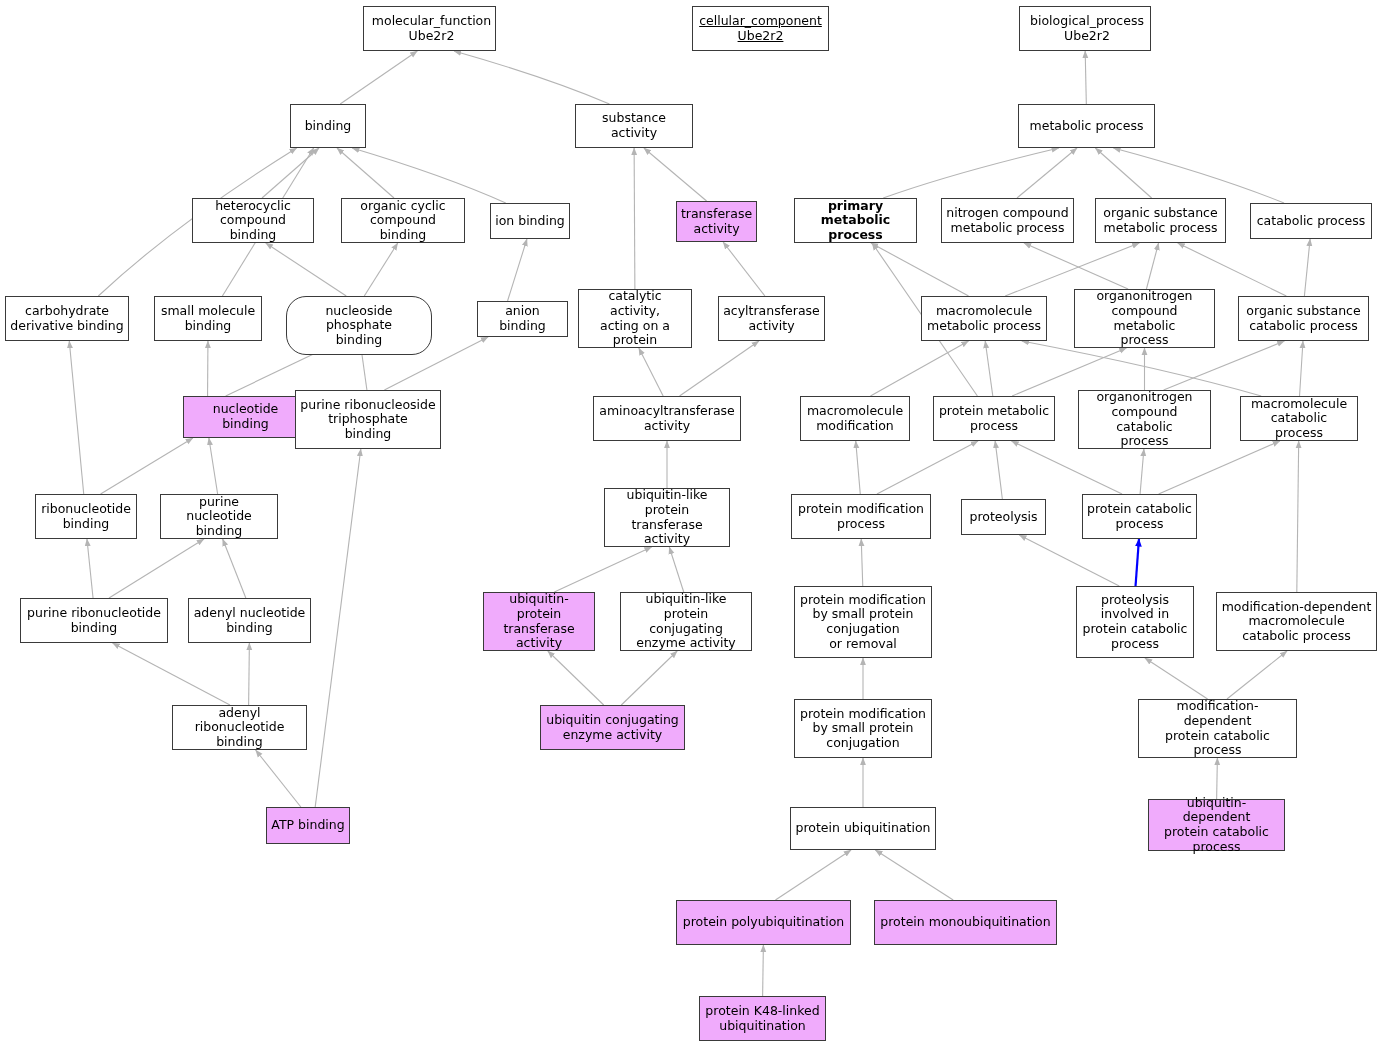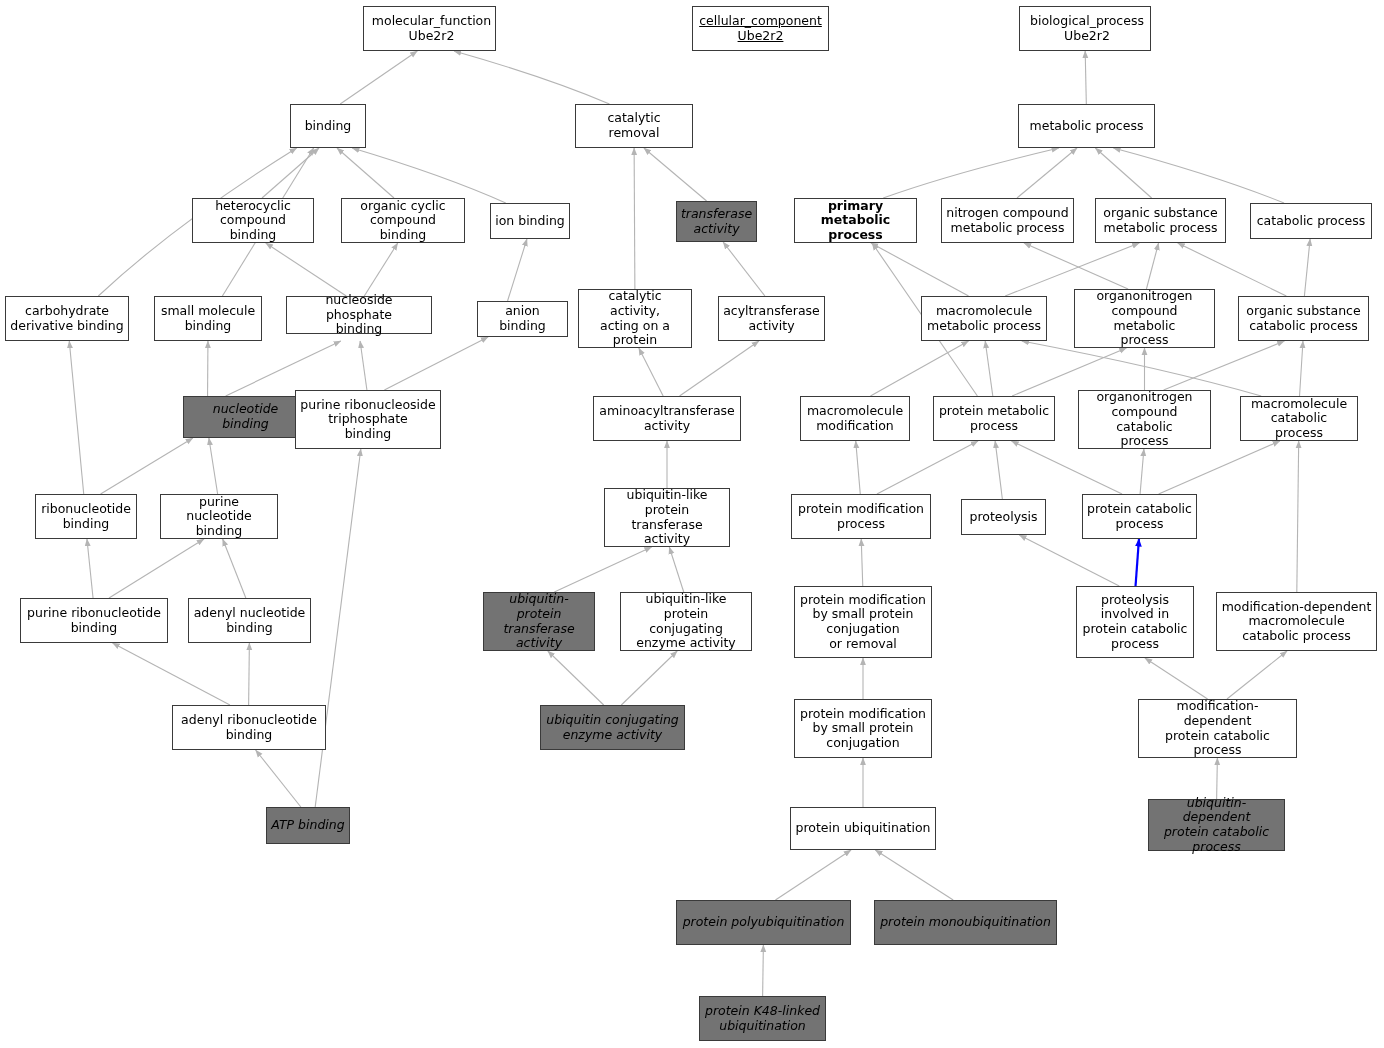--- a/index.html
+++ b/index.html
@@ -15,21 +15,21 @@
     align-items:center;
     justify-content:center;
     text-align:center;
     font-size:12.5px;
     line-height:14.6px;
     color:#000000;
     padding:2px 4px;
     white-space:pre-line;
     z-index:2;
   }
-  .node.hl{background:#737373;font-style:italic;}
+  .node.hl{background:#f0abfc;}
 </style>
 </head>
 <body>
 
 <div id="canvas">
   <svg id="edges" xmlns="http://www.w3.org/2000/svg">
     <defs>
       <marker id="ah-gray" markerWidth="9" markerHeight="9" refX="7.2" refY="3.6" orient="auto" markerUnits="userSpaceOnUse">
         <path d="M0,0.6 L7.6,3.6 L0,6.6 z" fill="#b4b4b4"></path>
       </marker>
@@ -112,41 +112,41 @@
       </g>
   </svg>
   <div id="node-layer">
       <div class="node" style="left: 363px; top: 6px; width: 133px; height: 45px; padding-left: 8px;">molecular_function
 Ube2r2</div>
       <div class="node" style="left: 692px; top: 6px; width: 137px; height: 45px; text-decoration: underline;">cellular_component
 Ube2r2</div>
       <div class="node" style="left: 1019px; top: 6px; width: 132px; height: 45px; padding-left: 8px;">biological_process
 Ube2r2</div>
       <div class="node" style="left: 290px; top: 104px; width: 76px; height: 44px;">binding</div>
-      <div class="node" style="left: 575px; top: 104px; width: 118px; height: 44px;">catalytic removal</div>
+      <div class="node" style="left: 575px; top: 104px; width: 118px; height: 44px;">substance activity</div>
       <div class="node" style="left: 1018px; top: 104px; width: 137px; height: 44px;">metabolic process</div>
       <div class="node" style="left: 192px; top: 198px; width: 122px; height: 45px;">heterocyclic
 compound binding</div>
       <div class="node" style="left: 341px; top: 198px; width: 124px; height: 45px;">organic cyclic
 compound binding</div>
       <div class="node" style="left: 490px; top: 203px; width: 80px; height: 36px;">ion binding</div>
       <div class="node hl" style="left: 676px; top: 201px; width: 81px; height: 41px;">transferase
 activity</div>
       <div class="node" style="left: 794px; top: 198px; width: 123px; height: 45px; font-weight: bold;">primary metabolic
 process</div>
       <div class="node" style="left: 941px; top: 198px; width: 133px; height: 45px;">nitrogen compound
 metabolic process</div>
       <div class="node" style="left: 1095px; top: 198px; width: 131px; height: 45px;">organic substance
 metabolic process</div>
       <div class="node" style="left: 1250px; top: 203px; width: 122px; height: 36px;">catabolic process</div>
       <div class="node" style="left: 5px; top: 296px; width: 124px; height: 45px;">carbohydrate
 derivative binding</div>
       <div class="node" style="left: 154px; top: 296px; width: 108px; height: 45px;">small molecule
 binding</div>
-      <div class="node" style="left: 286px; top: 296px; width: 146px; height: 38px;">nucleoside phosphate
+      <div class="node" style="left: 286px; top: 296px; width: 146px; height: 59px; border-radius: 20px;">nucleoside phosphate
 binding</div>
       <div class="node" style="left: 477px; top: 301px; width: 91px; height: 36px;">anion binding</div>
       <div class="node" style="left: 578px; top: 289px; width: 114px; height: 59px;">catalytic activity,
 acting on a
 protein</div>
       <div class="node" style="left: 718px; top: 296px; width: 107px; height: 45px;">acyltransferase
 activity</div>
       <div class="node" style="left: 921px; top: 296px; width: 126px; height: 45px;">macromolecule
 metabolic process</div>
       <div class="node" style="left: 1074px; top: 289px; width: 141px; height: 59px;">organonitrogen
@@ -195,21 +195,21 @@
 by small protein
 conjugation
 or removal</div>
       <div class="node" style="left: 1076px; top: 586px; width: 118px; height: 72px;">proteolysis
 involved in
 protein catabolic
 process</div>
       <div class="node" style="left: 1216px; top: 592px; width: 161px; height: 59px;">modification-dependent
 macromolecule
 catabolic process</div>
-      <div class="node" style="left: 172px; top: 705px; width: 154px; height: 45px;">adenyl ribonucleotide
+      <div class="node" style="left: 172px; top: 705px; width: 135px; height: 45px;">adenyl ribonucleotide
 binding</div>
       <div class="node hl" style="left: 540px; top: 705px; width: 145px; height: 45px;">ubiquitin conjugating
 enzyme activity</div>
       <div class="node" style="left: 794px; top: 699px; width: 138px; height: 59px;">protein modification
 by small protein
 conjugation</div>
       <div class="node" style="left: 1138px; top: 699px; width: 159px; height: 59px;">modification-dependent
 protein catabolic
 process</div>
       <div class="node hl" style="left: 266px; top: 807px; width: 84px; height: 37px;">ATP binding</div>

